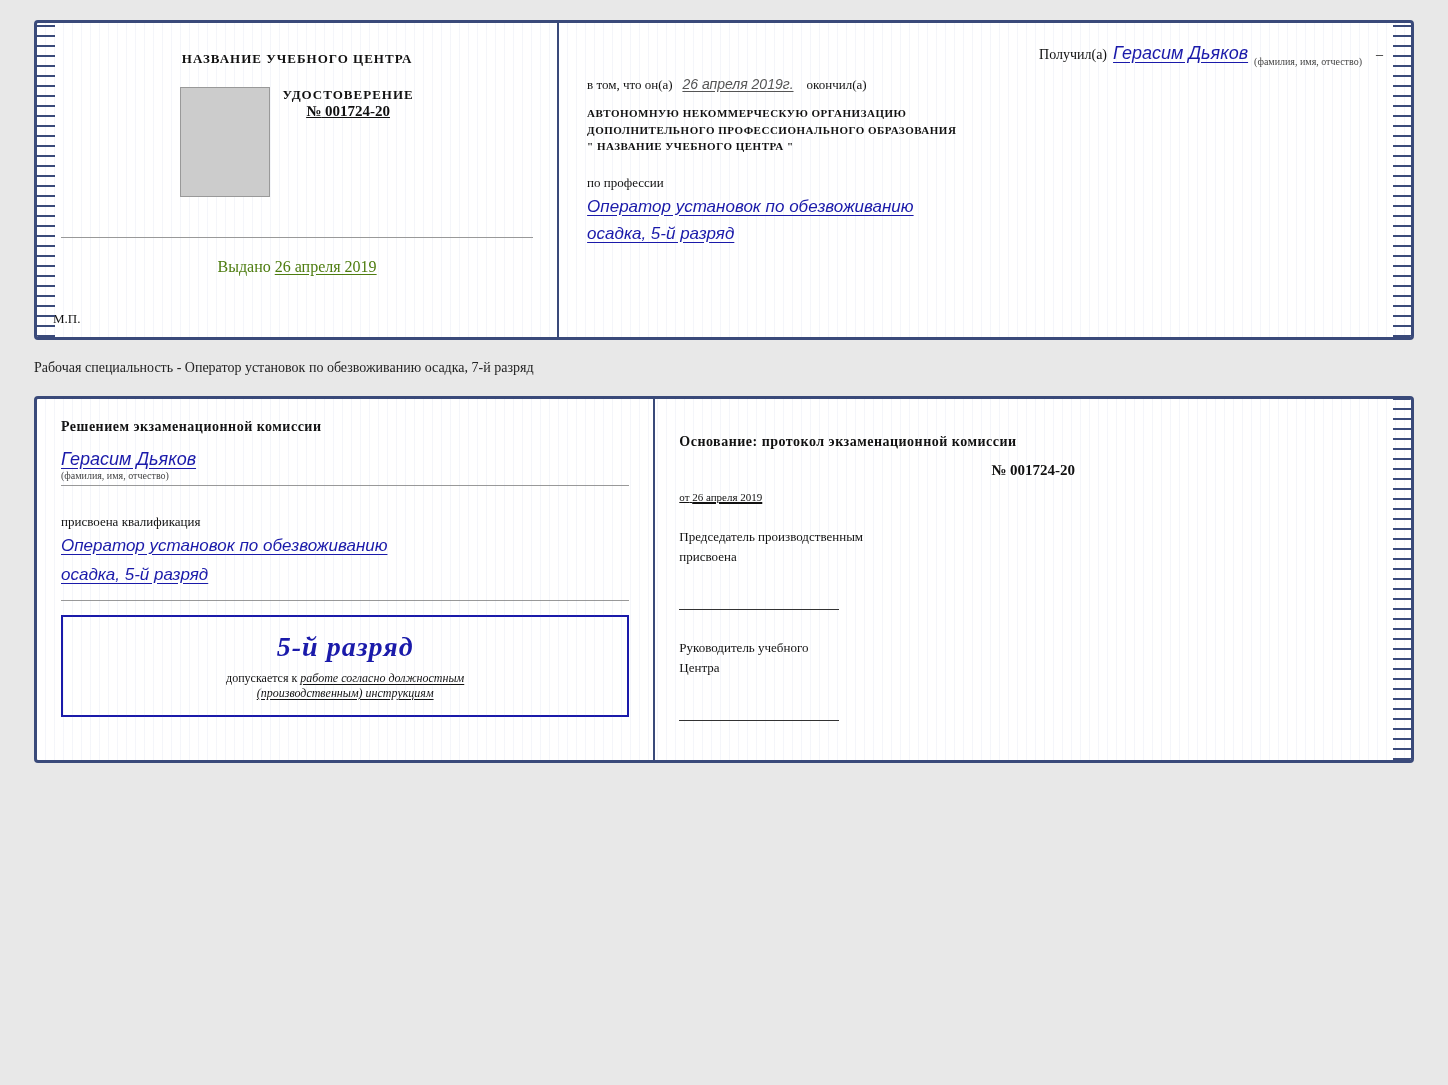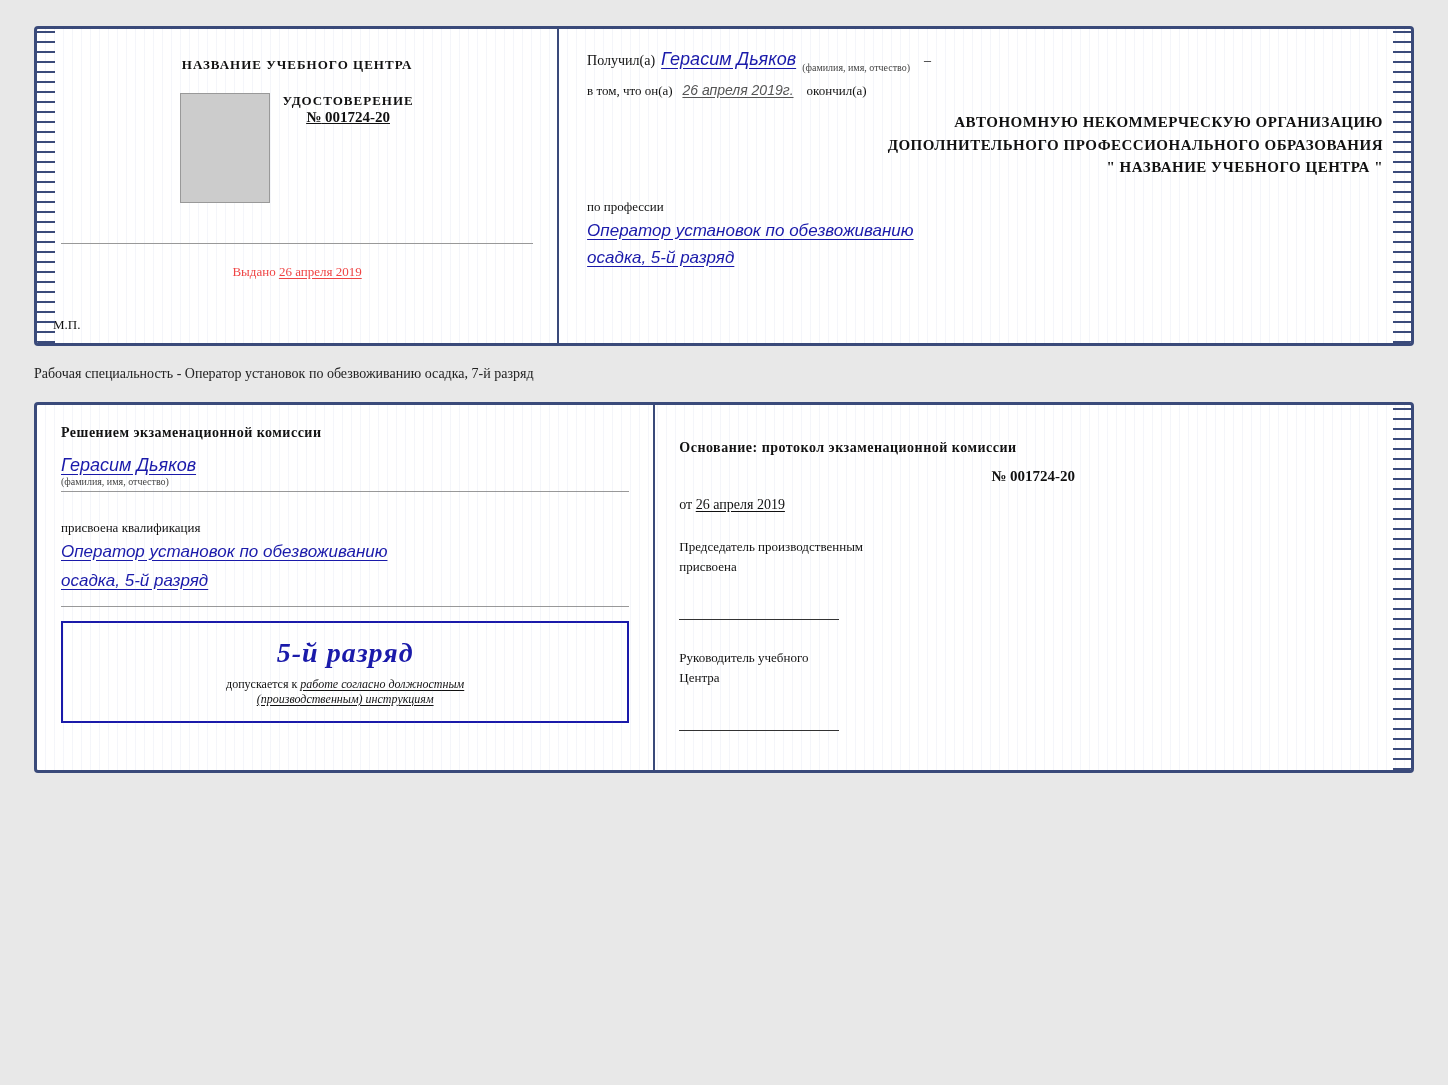--- a/index.html
+++ b/index.html
@@ -9,21 +9,21 @@
       padding: 20px;
       min-height: 1085px;
       width: 1448px;
     }
 
     .page-wrapper {
       display: flex;
       flex-direction: column;
       gap: 16px;
       max-width: 1380px;
-      margin: 6px auto;
+      margin: 0 auto;
       border-radius: 24px;
     }
 
     
     .cert-card {
       background: #fff;
       border: 3px solid #3a4a7a;
       border-radius: 4px;
       display: flex;
       min-height: 320px;
@@ -107,41 +107,42 @@
 
     .cert-number-label {
       font-size: 13px;
       text-transform: uppercase;
       letter-spacing: 1px;
       font-weight: bold;
       color: #111;
     }
 
     .cert-issued-line {
-      font-size: 13px;
+      font-size: 16px;
       margin-top: auto;
-      color: #ef4444;
+      color: #4d7c0f;
     }
 
     .cert-mp {
       font-size: 13px;
       color: #111;
       position: absolute;
       bottom: 10px;
       left: 16px;
     }
 
     
     .recipient-line {
       font-size: 14px;
       color: #111;
       display: flex;
       align-items: baseline;
       gap: 6px;
       flex-wrap: wrap;
+      justify-content: flex-end;
     }
 
     .recipient-name {
       font-family: 'Segoe UI', sans-serif;
       font-style: italic;
       font-size: 18px;
       color: #1a1aaa;
       font-weight: normal;
       position: relative;
       text-decoration: underline;
@@ -163,22 +164,22 @@
     .date-handwritten {
       font-family: 'Segoe UI', sans-serif;
       font-style: italic;
       font-size: 14px;
       color: #555;
       text-decoration: underline;
       text-underline-offset: 2px;
     }
 
     .org-block {
-      font-size: 15px;
-      text-align: right;
+      font-size: 11px;
+      text-align: left;
       text-transform: uppercase;
       font-weight: bold;
       letter-spacing: 0.5px;
       color: #111;
       line-height: 1.5;
     }
 
     .profession-label {
       font-size: 13px;
       color: #111;
@@ -293,23 +294,24 @@
 
     .protocol-number {
       font-size: 15px;
       font-weight: bold;
       color: #111;
       text-align: center;
       margin-top: 4px;
     }
 
     .protocol-date {
-      font-size: 14px;
+      font-size: 11px;
       color: #111;
       margin-top: 4px;
+      text-decoration: underline;
     }
 
     .signature-block {
       margin-top: 16px;
     }
 
     .signature-label {
       font-size: 13px;
       color: #111;
       line-height: 1.5;

